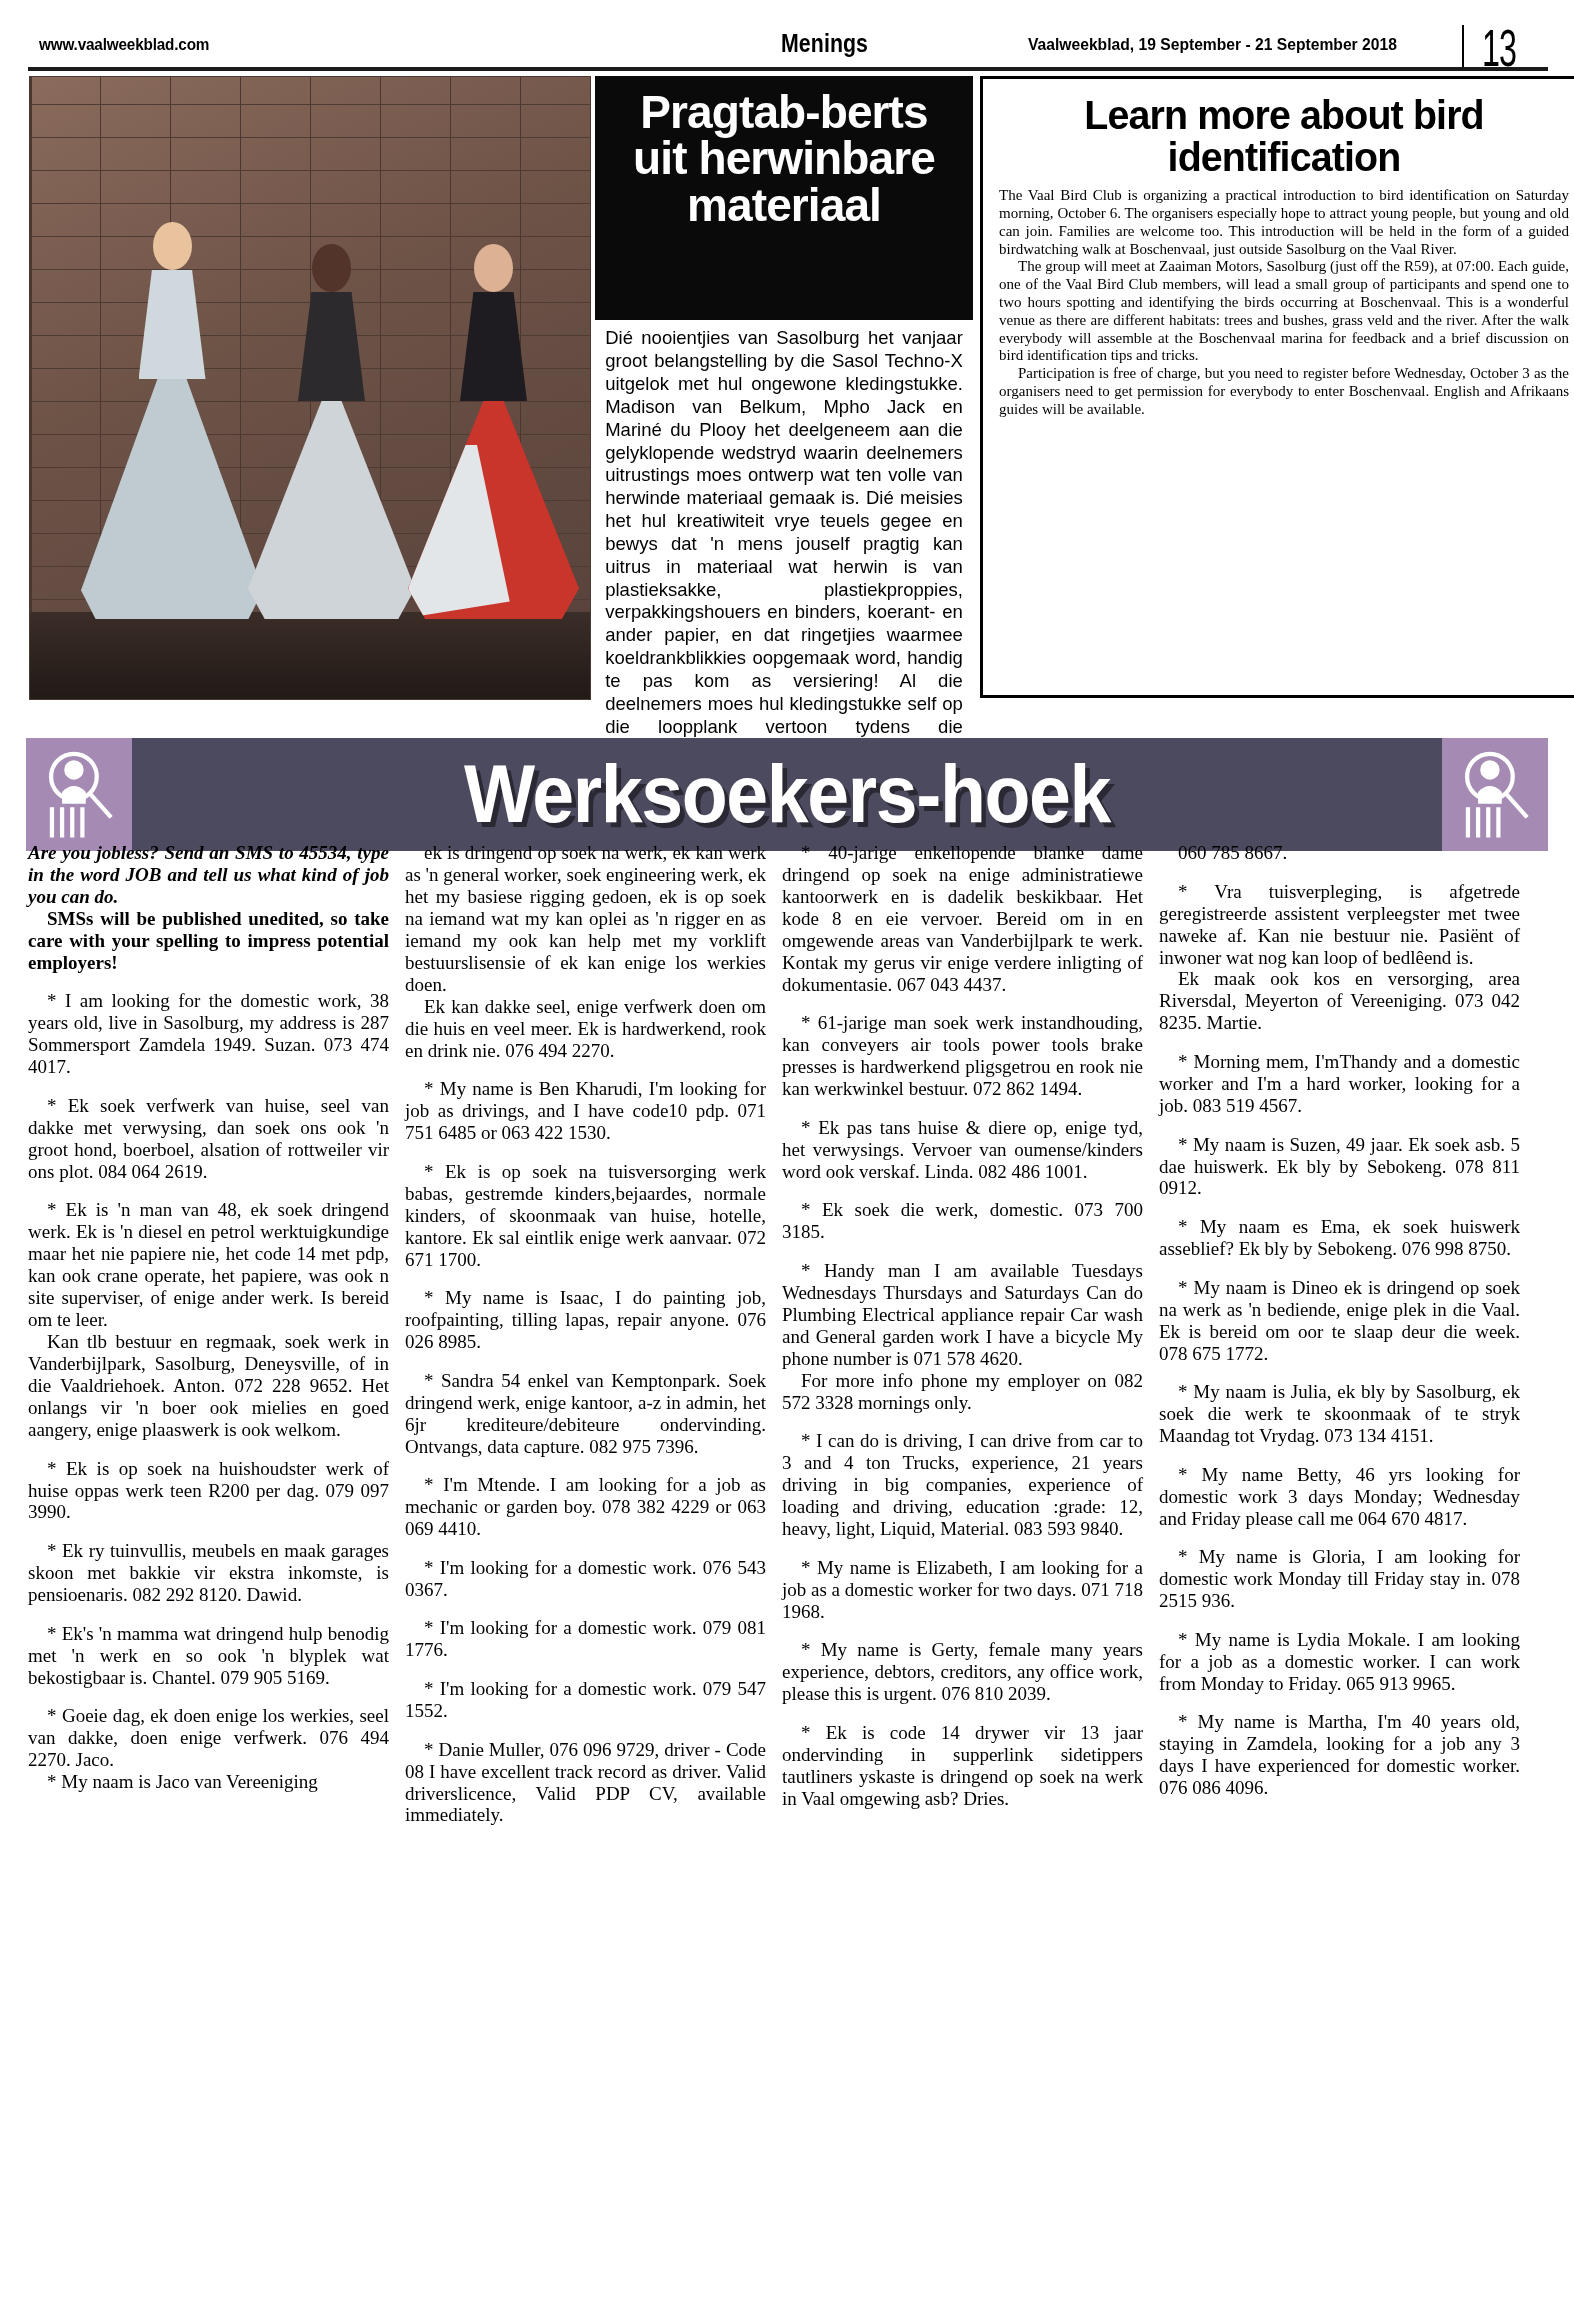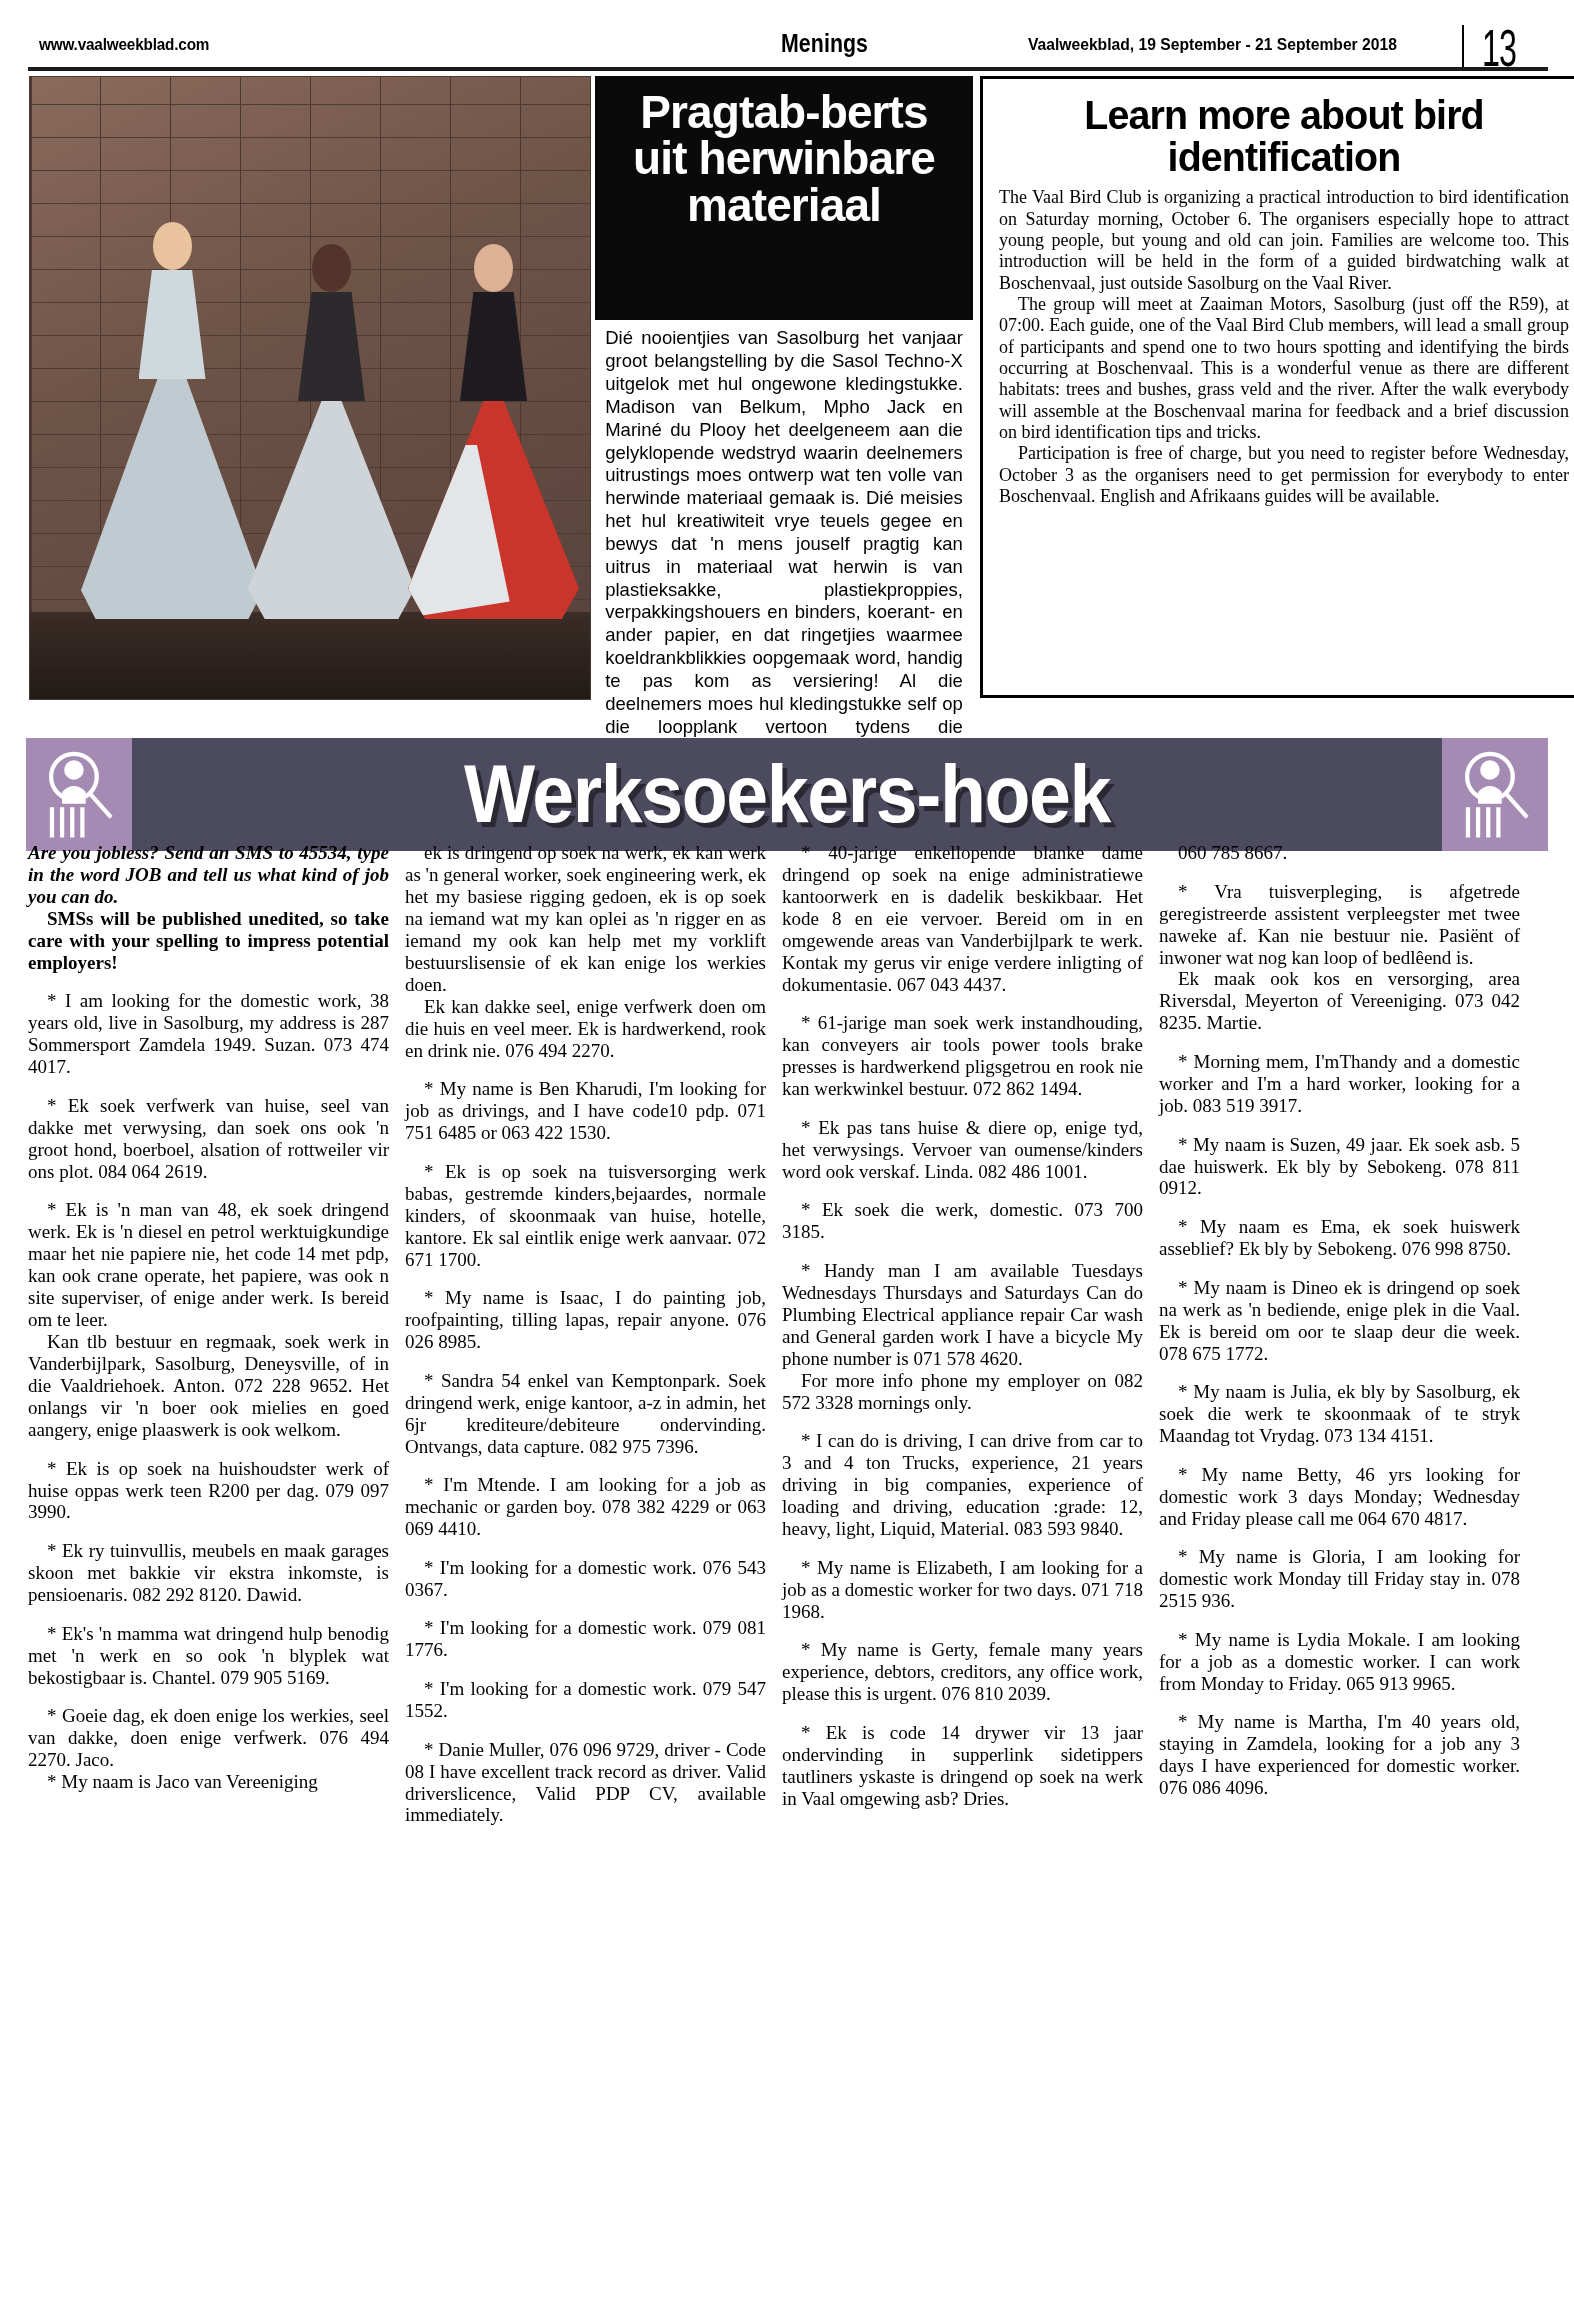--- a/index.html
+++ b/index.html
@@ -106,21 +106,21 @@
     border:3.6px solid #000;background:#fff;box-sizing:border-box;
   }
   .birdbox h2{
     margin:0;padding:16px 13px 4.4px 13px;text-align:center;
     font-family:"Liberation Sans", sans-serif;
     font-size:41px;line-height:1.02;font-weight:700;letter-spacing:-0.9px;
     transform:scaleX(0.96);transform-origin:center;
   }
   .birdbox .body{padding:4.4px 16px 0 16px;}
   .birdbox .body p{
-    margin:0;font-size:18px;line-height:1.185;text-align:justify;
+    margin:0;font-size:15px;line-height:1.185;text-align:justify;
     text-indent:19px;hyphens:auto;
   }
   .birdbox .body p.first{text-indent:0;}
 
   
   .banner{
     position:absolute;left:26px;top:738px;width:1522px;height:113px;
     background:#4c4a5e;display:flex;align-items:center;
   }
   .banner .endcap{
@@ -272,21 +272,21 @@
         <p class="cont">For more info phone my employer on 082 572 3328 mornings only.</p>
         <p class="ad">* I can do is driving, I can drive from car to 3 and 4 ton Trucks, experience, 21 years driving in big companies, experience of loading and driving, education :grade: 12, heavy, light, Liquid, Material. 083 593 9840.</p>
         <p class="ad">* My name is Elizabeth, I am looking for a job as a domestic worker for two days. 071 718 1968.</p>
         <p class="ad">* My name is Gerty, female many years experience, debtors, creditors, any office work, please this is urgent. 076 810 2039.</p>
         <p class="ad">* Ek is code 14 drywer vir 13 jaar ondervinding in supperlink sidetippers tautliners yskaste is dringend op soek na werk in Vaal omgewing asb? Dries.</p>
       </div>
     <div class="col" id="col4">
         <p class="cont">060 785 8667.</p>
         <p class="ad">* Vra tuisverpleging, is afgetrede geregistreerde assistent verpleegster met twee naweke af. Kan nie bestuur nie. Pasiënt of inwoner wat nog kan loop of bedlêend is.</p>
         <p class="cont">Ek maak ook kos en versorging, area Riversdal, Meyerton of Vereeniging. 073 042 8235. Martie.</p>
-        <p class="ad">* Morning mem, I'mThandy and a domestic worker and I'm a hard worker, looking for a job. 083 519 3917.</p>
+        <p class="ad">* Morning mem, I'mThandy and a domestic worker and I'm a hard worker, looking for a job. 083 519 4567.</p>
         <p class="ad">* My naam is Suzen, 49 jaar. Ek soek asb. 5 dae huiswerk. Ek bly by Sebokeng. 078 811 0912.</p>
         <p class="ad">* My naam es Ema, ek soek huiswerk asseblief? Ek bly by Sebokeng. 076 998 8750.</p>
         <p class="ad">* My naam is Dineo ek is dringend op soek na werk as 'n bediende, enige plek in die Vaal. Ek is bereid om oor te slaap deur die week. 078 675 1772.</p>
         <p class="ad">* My naam is Julia, ek bly by Sasolburg, ek soek die werk te skoonmaak of te stryk Maandag tot Vrydag. 073 134 4151.</p>
         <p class="ad">* My name Betty, 46 yrs looking for domestic work 3 days Monday; Wednesday and Friday please call me 064 670 4817.</p>
         <p class="ad">* My name is Gloria, I am looking for domestic work Monday till Friday stay in. 078 2515 936.</p>
         <p class="ad">* My name is Lydia Mokale. I am looking for a job as a domestic worker. I can work from Monday to Friday. 065 913 9965.</p>
         <p class="ad">* My name is Martha, I'm 40 years old, staying in Zamdela, looking for a job any 3 days I have experienced for domestic worker. 076 086 4096.</p>
       </div>
   </div>

